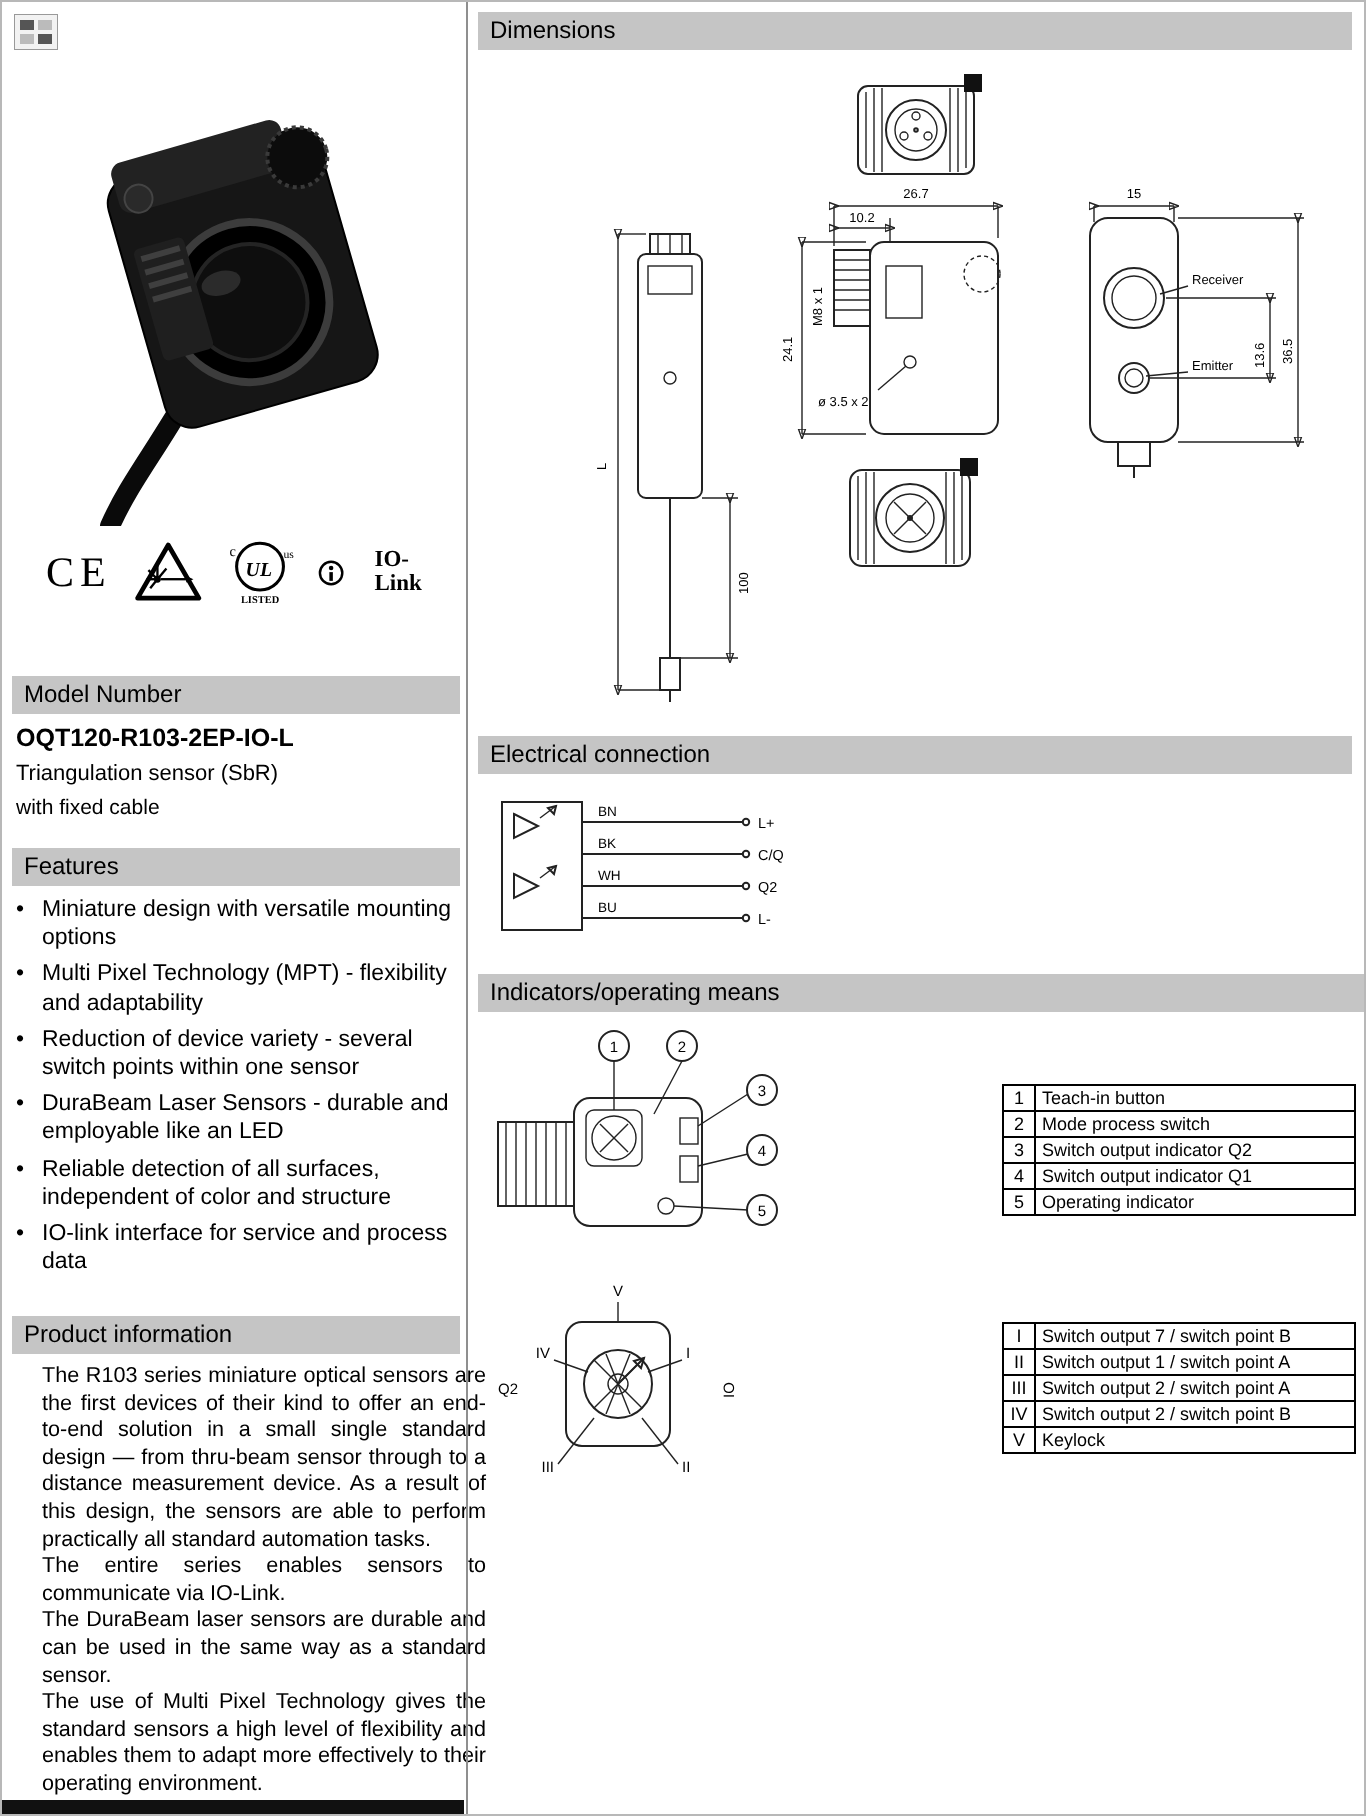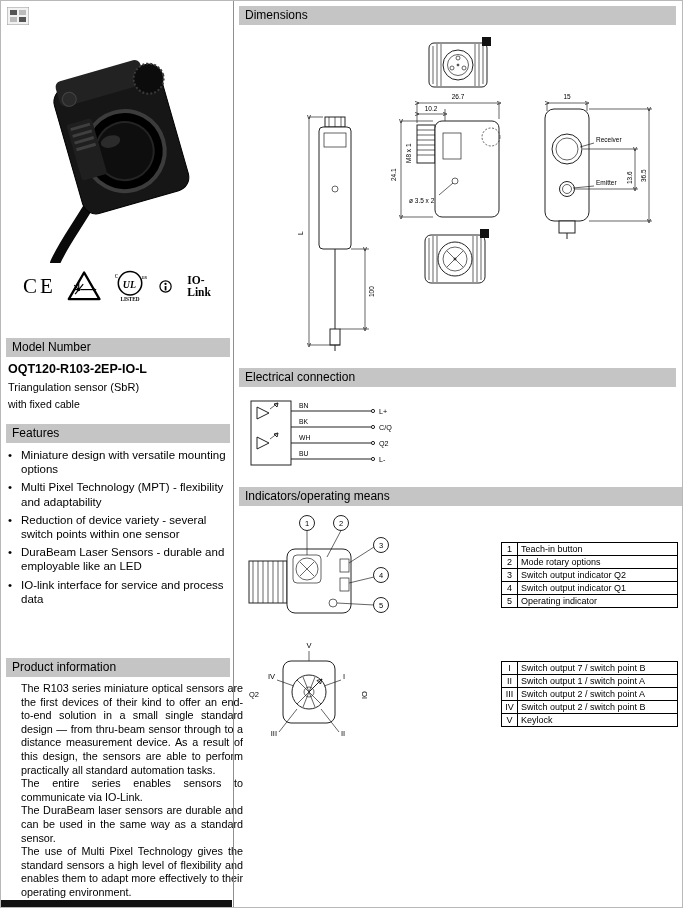--- a/index.html
+++ b/index.html
@@ -130,20 +130,24 @@
         <span class="bullet"></span>
         <span>Multi Pixel Technology (MPT) - flexibility and adaptability</span>
       </div>
     <div class="feat">
         <span class="bullet"></span>
         <span>Reduction of device variety - several switch points within one sensor</span>
       </div>
     <div class="feat">
         <span class="bullet"></span>
         <span>DuraBeam Laser Sensors - durable and employable like an LED</span>
+      </div>
+    <div class="feat">
+        <span class="bullet"></span>
+        <span>Reliable detection of all surfaces, independent of color and structure</span>
       </div>
     <div class="feat">
         <span class="bullet"></span>
         <span>IO-link interface for service and process data</span>
       </div>
   </div>
 
   <div class="hbar" style="left:5px; top:657px; width:224px;">Product information</div>
   <div class="pinfo">
     <p>The R103 series miniature optical sensors are the first devices of their kind to offer an end-to-end solution in a small single standard design — from thru-beam sensor through to a distance measurement device. As a result of this design, the sensors are able to perform practically all standard automation tasks.</p>
@@ -335,21 +339,21 @@
   </svg>
 
   <table class="itable" style="left:500px; top:541px;">
     <tbody>
         <tr>
       <td class="num">1</td>
       <td>Teach-in button</td>
         </tr>
     <tr>
       <td class="num">2</td>
-      <td>Mode rotary options</td>
+      <td>Mode process switch</td>
         </tr>
     <tr>
       <td class="num">3</td>
       <td>Switch output indicator Q2</td>
         </tr>
     <tr>
       <td class="num">4</td>
       <td>Switch output indicator Q1</td>
         </tr>
     <tr>

